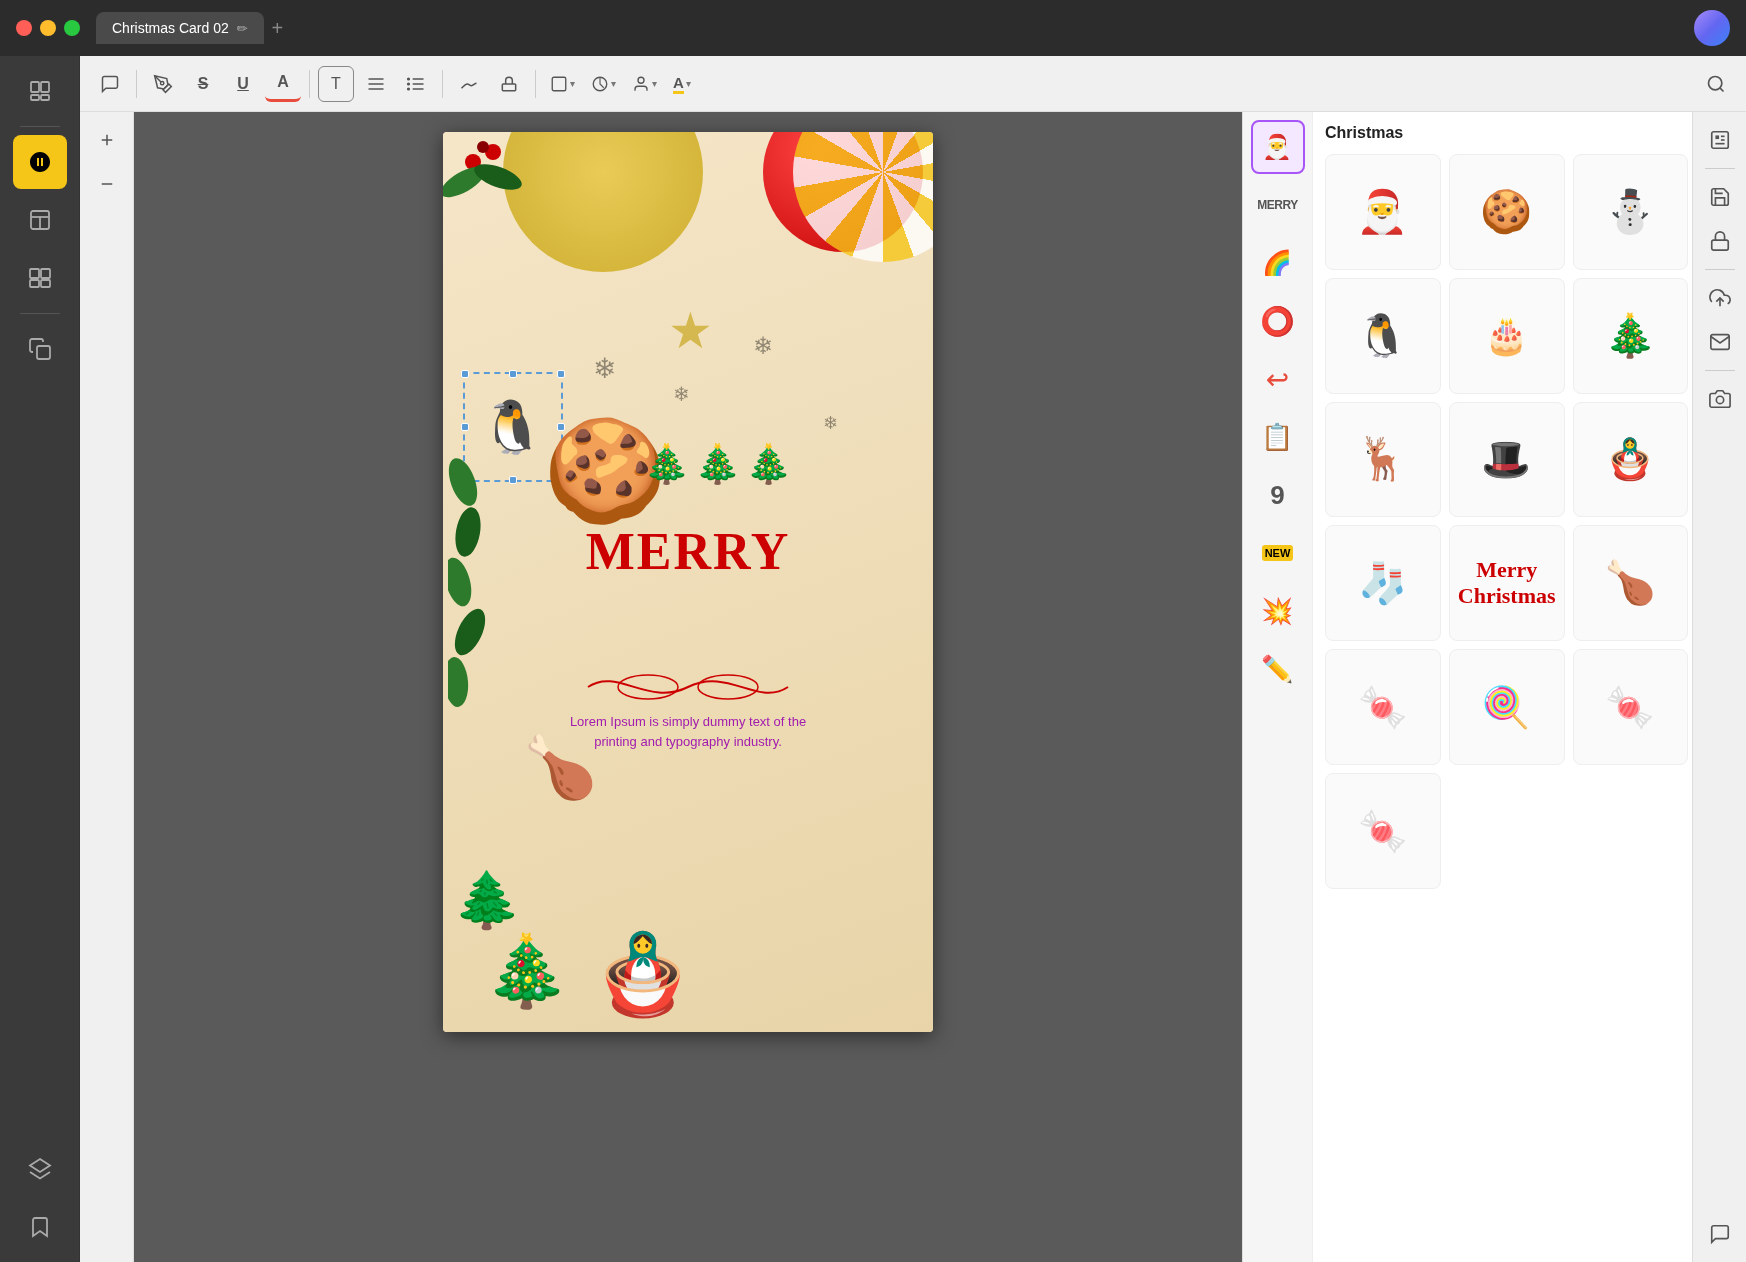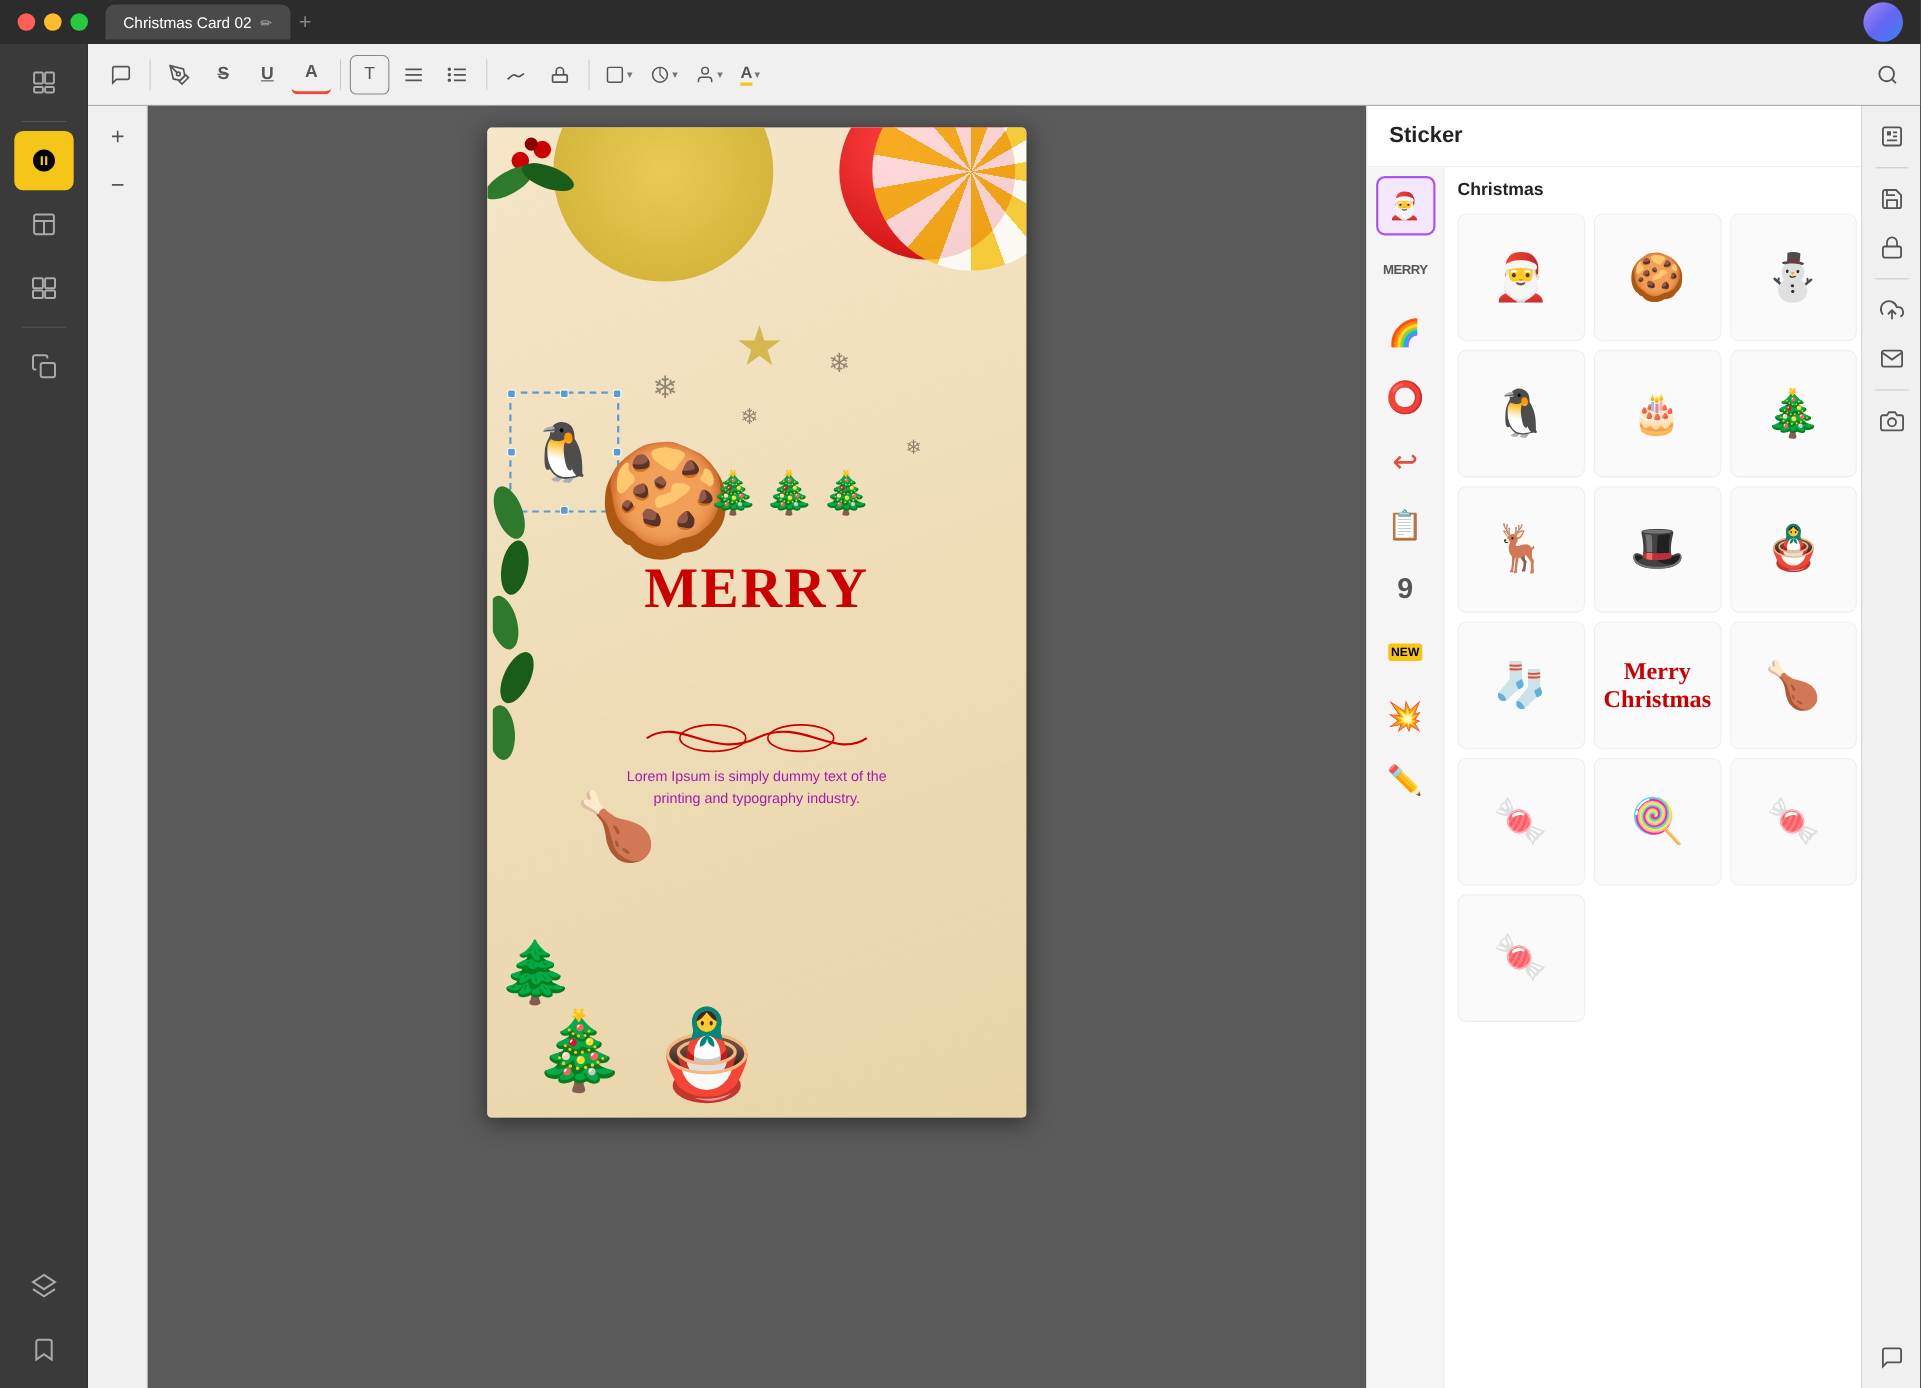--- a/index.html
+++ b/index.html
@@ -9,21 +9,21 @@
       width: 1746px;
       height: 1262px;
       overflow: hidden;
       display: flex;
       flex-direction: column;
     }
 
     
     .title-bar {
       background: #2c2c2c;
-      height: 40px;
+      height: 56px;
       display: flex;
       align-items: center;
       padding: 0 16px;
       flex-shrink: 0;
     }
     .traffic-lights {
       display: flex;
       gap: 8px;
       margin-right: 16px;
     }
@@ -714,21 +714,20 @@
             <ellipse cx="15" cy="50" rx="12" ry="25" fill="#2d7a2d" transform="rotate(-20 15 50)"></ellipse>
             <ellipse cx="20" cy="100" rx="12" ry="25" fill="#1a5c1a" transform="rotate(10 20 100)"></ellipse>
             <ellipse cx="10" cy="150" rx="12" ry="25" fill="#2d7a2d" transform="rotate(-15 10 150)"></ellipse>
             <ellipse cx="22" cy="200" rx="12" ry="25" fill="#1a5c1a" transform="rotate(25 22 200)"></ellipse>
             <ellipse cx="8" cy="250" rx="12" ry="25" fill="#2d7a2d" transform="rotate(-5 8 250)"></ellipse>
           </svg>
         </div>
       </div>
 
       <div class="right-panel">
-        <div class="panel-header">Sticker</div>
 
         <div class="panel-content">
 
           <div class="category-col">
             <div class="cat-item active cat-christmas">
               <span class="cat-icon-text">🎅</span>
             </div>
             <div class="cat-item">
               <span style="font-size:12px;font-weight:bold;color:#555;letter-spacing:-0.5px;">MERRY</span>
             </div>

